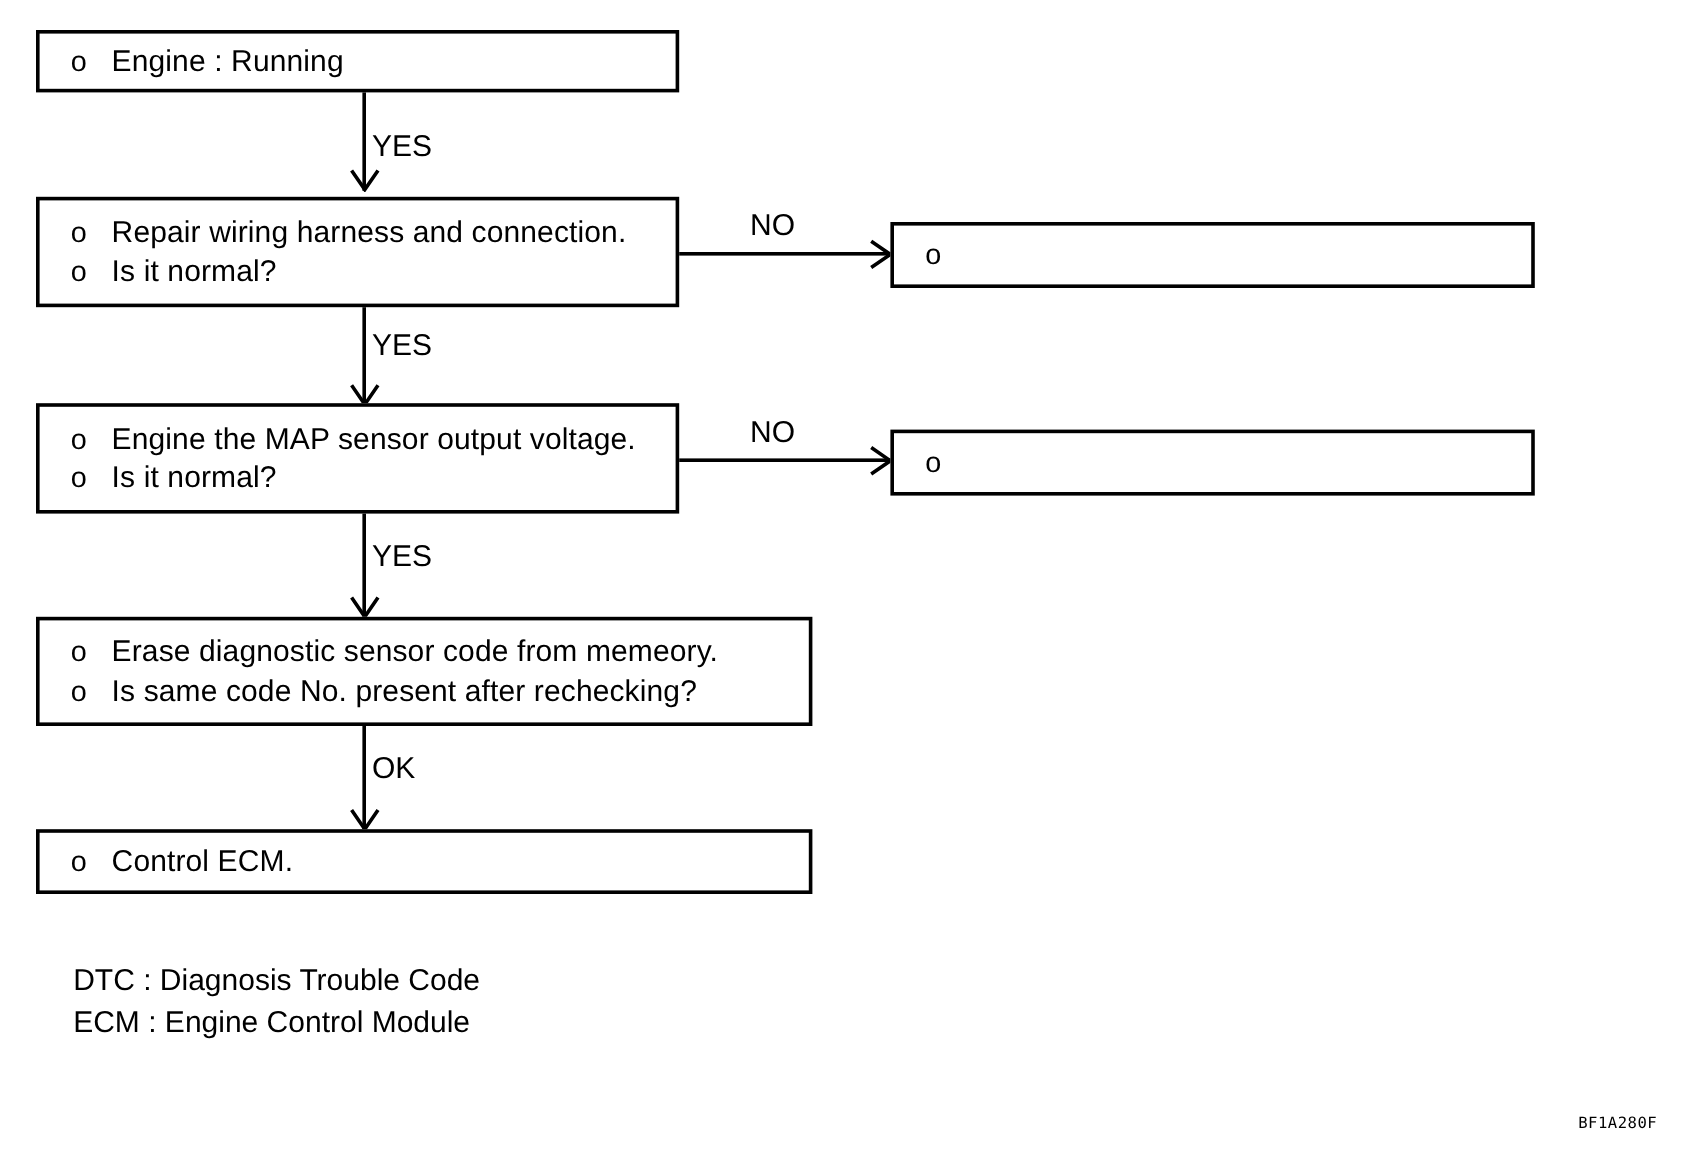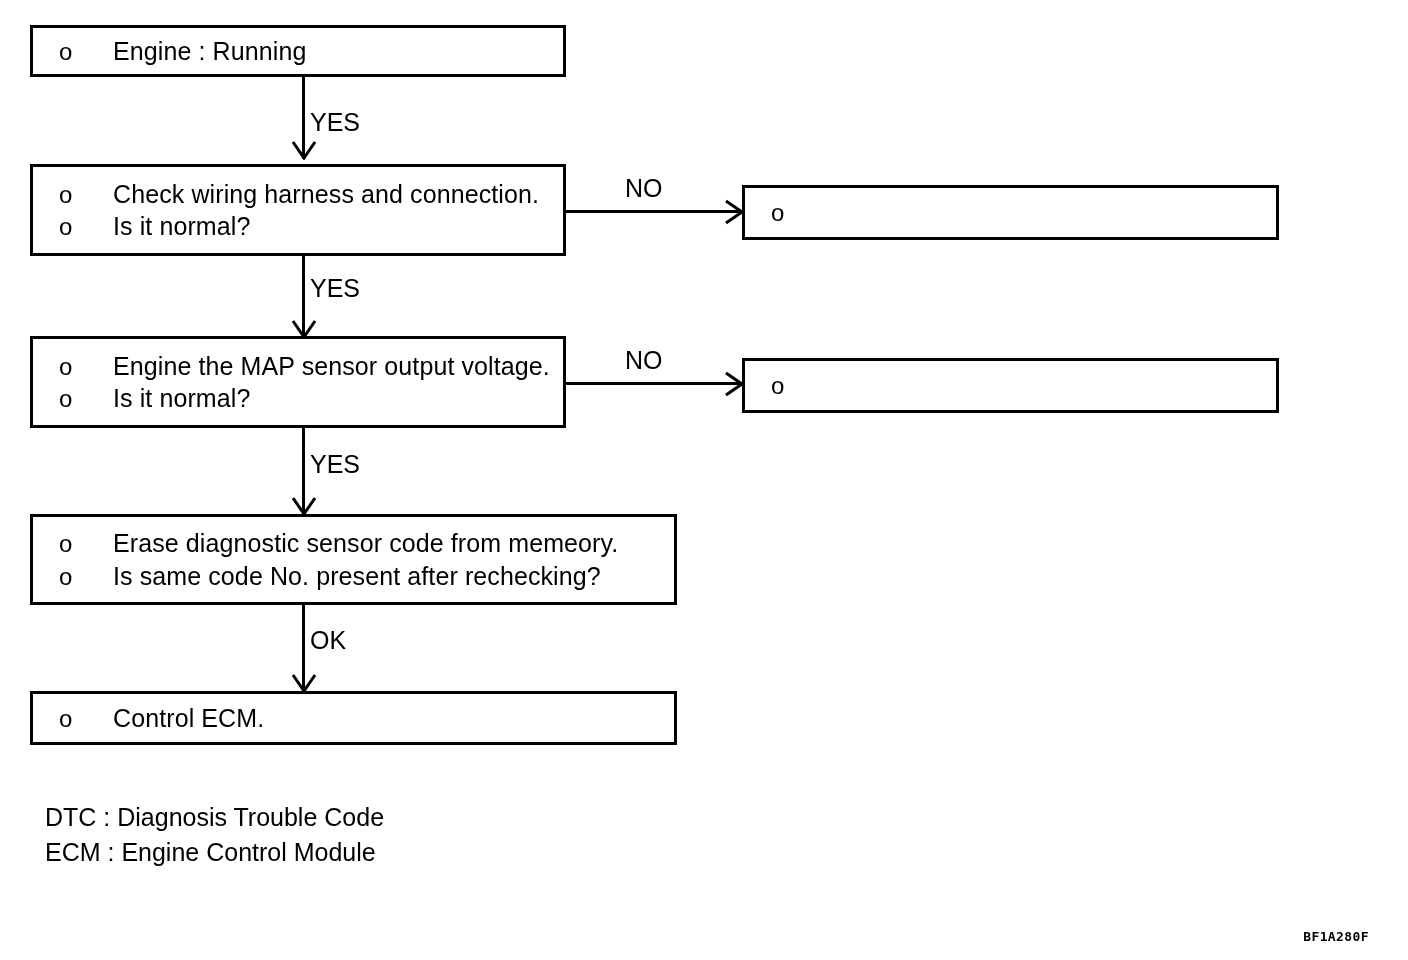--- a/index.html
+++ b/index.html
@@ -39,21 +39,21 @@
     font-size: 25px;
     line-height: 1.30;
     letter-spacing: 0.1px;
     padding-left: 26px;
   }
   .bullet {
     font-size: 24px;
     width: 34px;
     flex: 0 0 34px;
   }
-  .ftext { display: inline-block; margin-left: 20px; }
+  .ftext { display: inline-block; }
 
   
   #box-engine-running   { left: 30px;  top: 25px;  width: 536px; height: 52px; }
   #box-check-wiring     { left: 30px;  top: 164px; width: 536px; height: 92px; }
   #box-repair-replace   { left: 742px; top: 185px; width: 537px; height: 55px; }
   #box-check-map        { left: 30px;  top: 336px; width: 536px; height: 92px; }
   #box-repair-map       { left: 742px; top: 358px; width: 537px; height: 55px; }
   #box-erase-dtc        { left: 30px;  top: 514px; width: 647px; height: 91px; }
   #box-replace-ecm      { left: 30px;  top: 691px; width: 647px; height: 54px; }
 
@@ -107,34 +107,34 @@
   #hline-no-1 { left: 566px; top: 210px; width: 178px; }
   #hline-no-2 { left: 566px; top: 382px; width: 178px; }
   #arrow-no-1 { left: 724px; top: 199px; }
   #arrow-no-2 { left: 724px; top: 371px; }
   #label-no-1 { left: 625px; top: 176px; }
   #label-no-2 { left: 625px; top: 348px; }
 
   
   #legend {
     position: absolute;
-    left: 45px;
+    left: 61px;
     top: 800px;
     font-size: 25px;
     line-height: 1.38;
     white-space: nowrap;
   }
   
   #figure-code {
     position: absolute;
-    right: 39px;
+    right: 27px;
     top: 929px;
     font-family: "DejaVu Sans Mono", monospace;
     font-size: 13px;
-    font-weight: bold;
+    font-weight: normal;
     letter-spacing: 0.4px;
   }
 </style>
 </head>
 <body>
 
 <div id="canvas">
 
   <div class="fbox" id="box-engine-running">
     <div class="fline">
@@ -145,21 +145,21 @@
 
   <div class="vline" id="vline-1"></div>
   <svg class="arrow-down" id="arrow-1" viewBox="0 0 26 20">
     <polyline points="2,2 13,18 24,2" fill="none" stroke="#000000" stroke-width="3"></polyline>
   </svg>
   <span class="conn-label" id="label-yes-1">YES</span>
 
   <div class="fbox" id="box-check-wiring">
     <div class="fline">
       <span class="bullet">o</span>
-      <span class="ftext">Check wiring harness and connection.</span>
+      <span class="ftext">Repair wiring harness and connection.</span>
     </div>
     <div class="fline">
       <span class="bullet">o</span>
       <span class="ftext">Is it normal?</span>
     </div>
   </div>
 
   <div class="hline" id="hline-no-1"></div>
   <svg class="arrow-right" id="arrow-no-1" viewBox="0 0 20 26">
     <polyline points="2,2 18,13 2,24" fill="none" stroke="#000000" stroke-width="3"></polyline>

